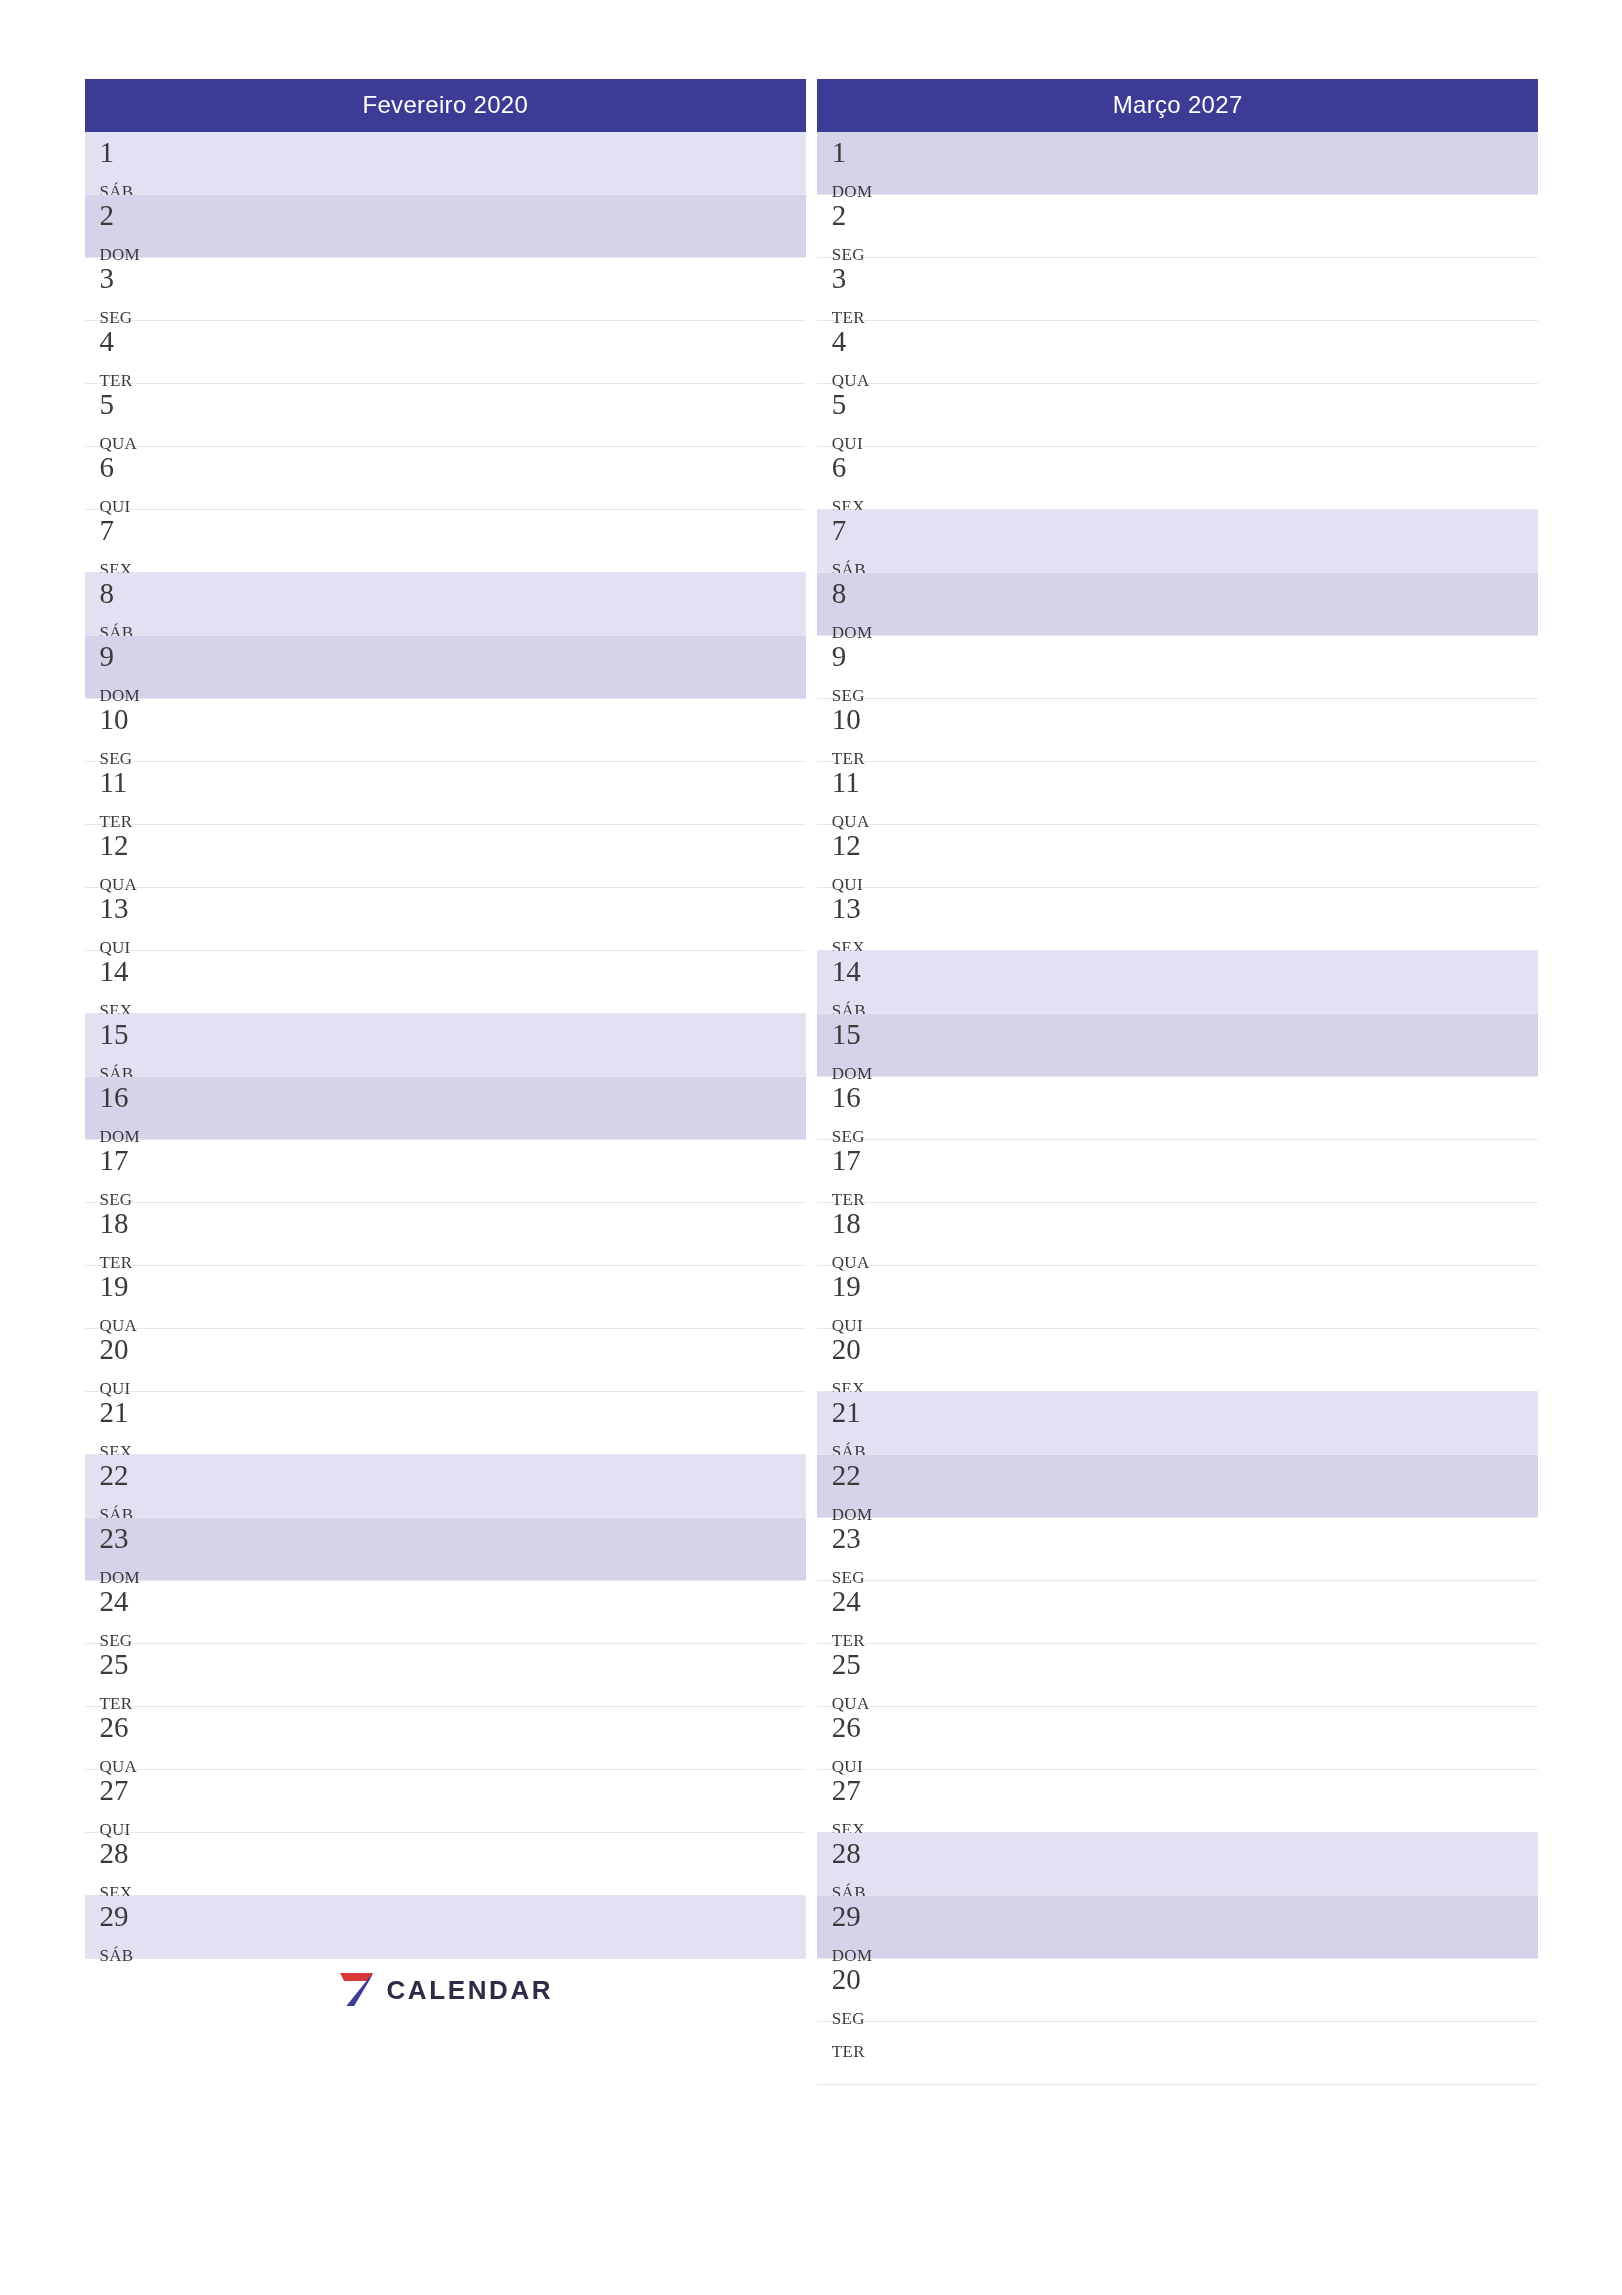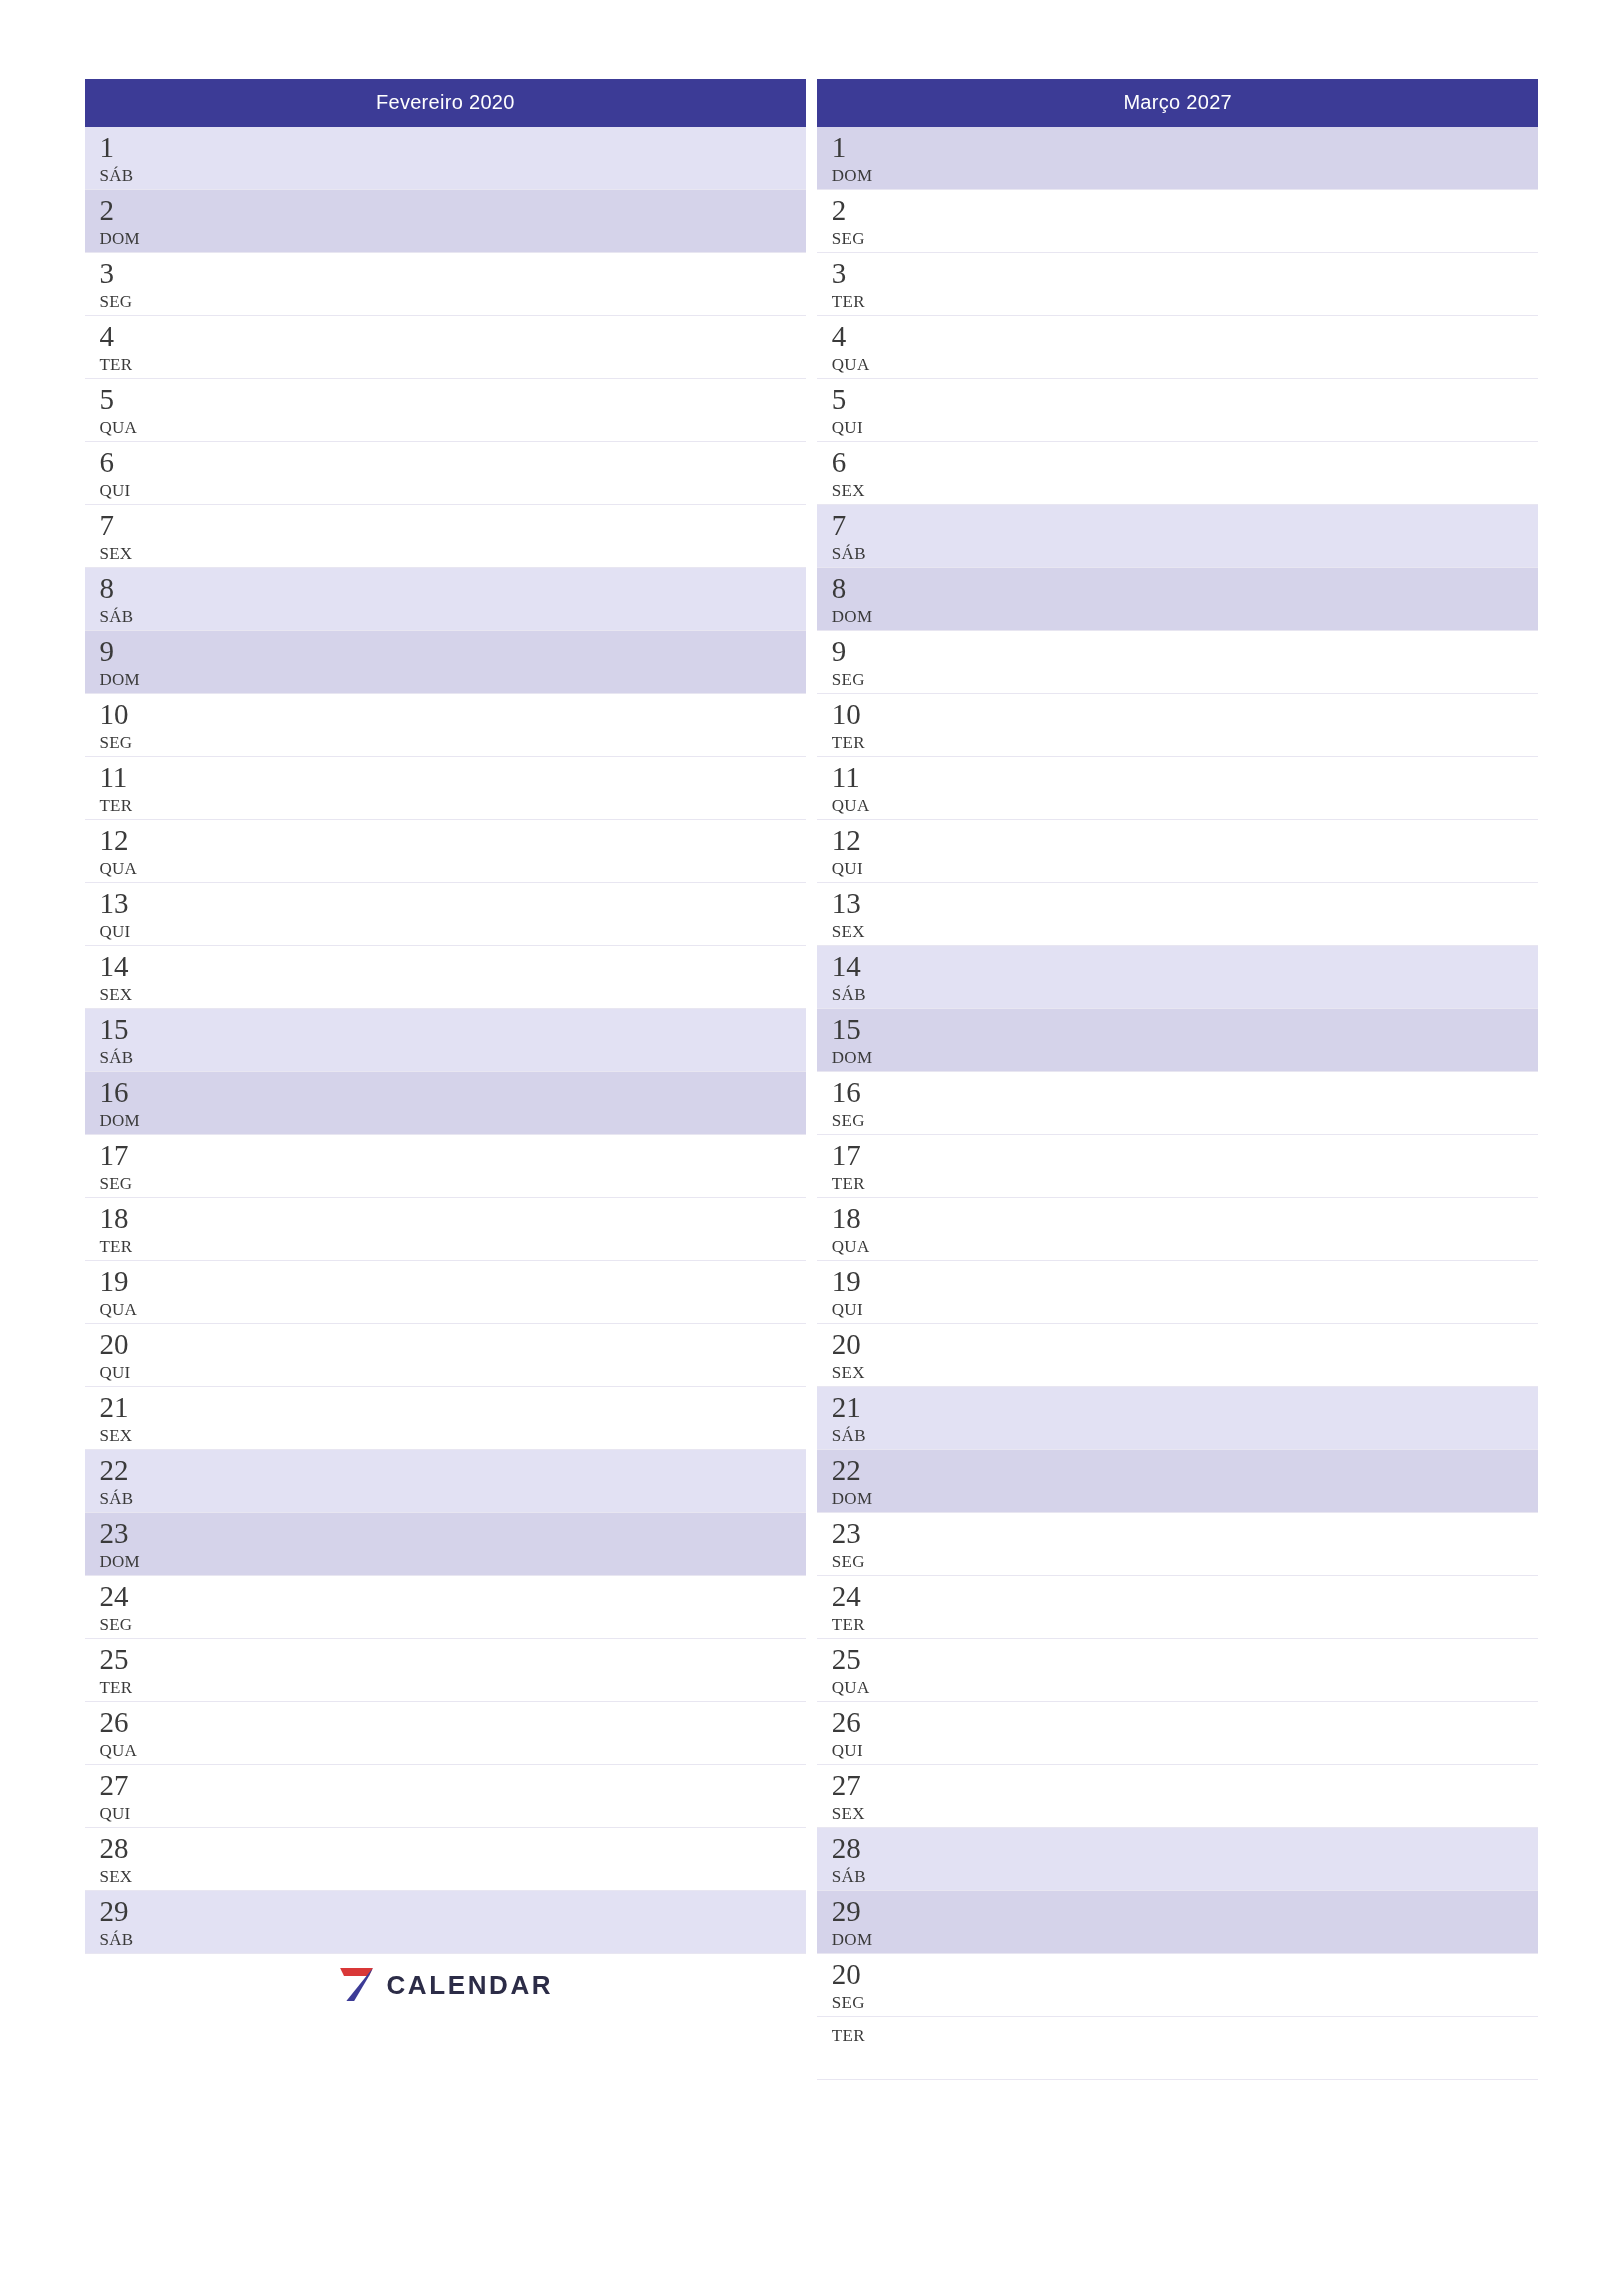--- a/index.html
+++ b/index.html
@@ -22,21 +22,21 @@
   .month-col {
     flex: 1;
     display: flex;
     flex-direction: column;
   }
   .month-header {
     background: #3c3b96;
     color: #ffffff;
     font-family: "Segoe UI", "Helvetica Neue", Arial, sans-serif;
     font-weight: 300;
-    font-size: 20px;
+    font-size: 24px;
     text-align: center;
     padding: 11.8px 0 13px 0;
     letter-spacing: 0.3px;
   }
   .day-row {
     height: 63px;
     border-bottom: 0.7px solid #e8e6f1;
     padding: 5.2px 0 0 14.4px;
     display: flex;
     flex-direction: column;
@@ -50,21 +50,21 @@
   }
   .day-num {
     font-size: 29px;
     color: #3a3a3a;
     line-height: 1.05;
   }
   .day-wd {
     font-size: 17px;
     color: #3a3a3a;
     letter-spacing: 0.3px;
-    margin-top: 4px;
+    margin-top: 15px;
   }
   .logo-row {
     height: 63px;
     display: flex;
     align-items: center;
     justify-content: center;
     gap: 10px;
     border-bottom: none;
   }
   .logo-svg {

